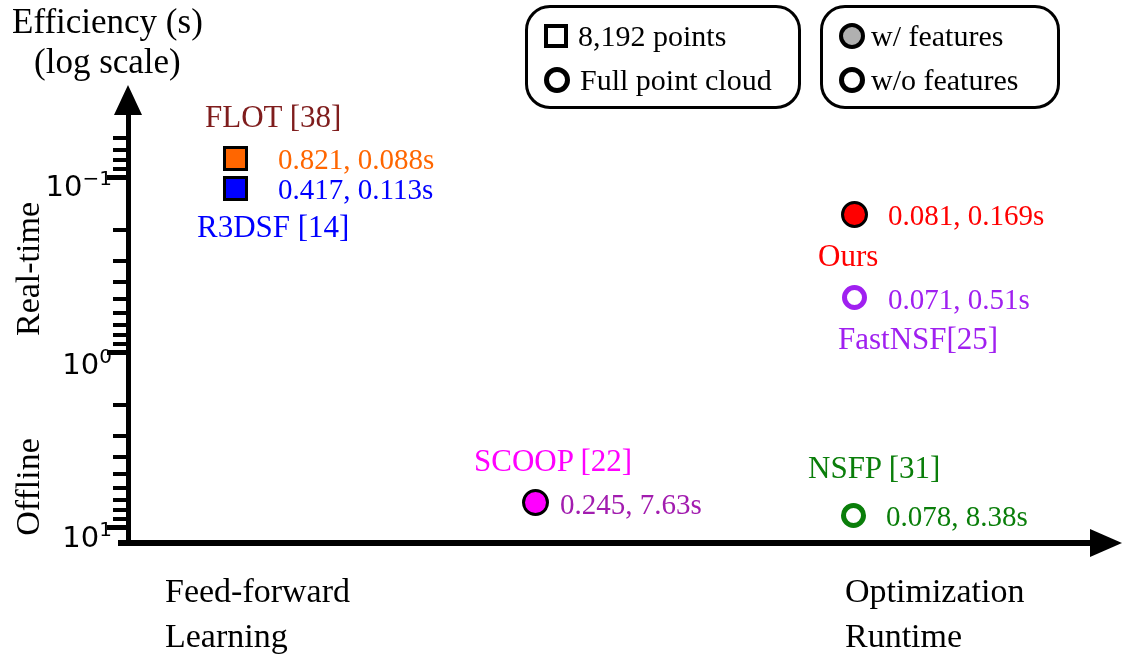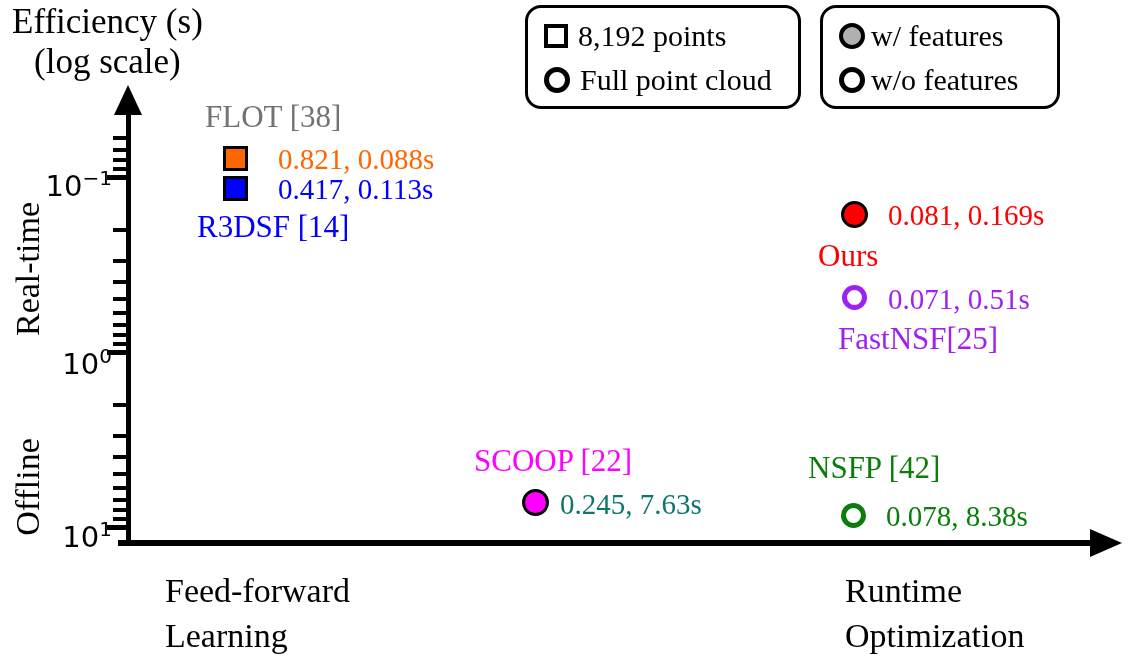--- a/index.html
+++ b/index.html
@@ -27,21 +27,21 @@
   #ytick-0{left:2px;top:336px;}
   #ytick-1{left:2px;top:509px;}
 
   
   .region-label{position:absolute;width:260px;height:42px;text-align:center;
      font-size:34px;line-height:42px;transform:rotate(-90deg);}
   #region-realtime{left:-102px;top:248px;}
   #region-offline{left:-102px;top:466px;}
 
   
-  .legend-box{position:absolute;border:3px solid #000;border-radius:16px;background:#fff;
+  .legend-box{position:absolute;border:3px solid #000;border-radius:25px;background:#fff;
      padding:6px 12px 6px 16px;box-sizing:border-box;}
   #legend-points{left:525px;top:5px;width:276px;height:104px;}
   #legend-features{left:820px;top:5px;width:240px;height:104px;}
   .legend-row{display:flex;align-items:center;height:44px;font-size:30px;white-space:nowrap;}
   .legend-icon{flex:0 0 auto;margin-right:10px;box-sizing:border-box;}
   .icon-square{width:24px;height:24px;border:4px solid #000;}
   .icon-circle{width:26px;height:26px;border:5px solid #000;border-radius:50%;}
   .icon-circle-gray{width:26px;height:26px;border:4px solid #000;border-radius:50%;}
   #legend-features .legend-icon{margin-right:6px;}
 
@@ -146,46 +146,46 @@
     <div class="legend-row">
       <span class="legend-icon icon-circle-gray" style="background: rgb(176, 176, 176);"></span>
       <span>w/ features</span>
     </div>
     <div class="legend-row">
       <span class="legend-icon icon-circle"></span>
       <span>w/o features</span>
     </div>
   </div>
 
-  <div id="flot-label" class="pt-label" style="color: #737373;">FLOT [38]</div>
+  <div id="flot-label" class="pt-label" style="color: #7f1d1d;">FLOT [38]</div>
   <div id="flot-marker" class="marker m-square" style="background: rgb(255, 102, 0);"></div>
   <div id="flot-value" class="pt-value" style="color: rgb(255, 102, 0);">0.821, 0.088s</div>
 
   <div id="r3dsf-marker" class="marker m-square" style="background: rgb(0, 0, 255);"></div>
   <div id="r3dsf-value" class="pt-value" style="color: rgb(0, 0, 255);">0.417, 0.113s</div>
   <div id="r3dsf-label" class="pt-label" style="color: rgb(0, 0, 255);">R3DSF [14]</div>
 
   <div id="ours-marker" class="marker m-circle-filled" style="background: rgb(255, 0, 0);"></div>
   <div id="ours-value" class="pt-value" style="color: rgb(255, 0, 0);">0.081, 0.169s</div>
   <div id="ours-label" class="pt-label" style="color: rgb(255, 0, 0);">Ours</div>
 
   <div id="fastnsf-marker" class="marker m-circle-open" style="border-color: rgb(160, 32, 240);"></div>
   <div id="fastnsf-value" class="pt-value" style="color: rgb(160, 32, 240);">0.071, 0.51s</div>
   <div id="fastnsf-label" class="pt-label" style="color: rgb(160, 32, 240); margin-left: 32px;">FastNSF[25]</div>
 
   <div id="scoop-label" class="pt-label" style="color: rgb(255, 0, 255);">SCOOP [22]</div>
   <div id="scoop-marker" class="marker m-circle-filled" style="background: rgb(255, 0, 255);"></div>
-  <div id="scoop-value" class="pt-value" style="color: #0f766e;">0.245, 7.63s</div>
+  <div id="scoop-value" class="pt-value" style="color: #a21caf;">0.245, 7.63s</div>
 
-  <div id="nsfp-label" class="pt-label" style="color: rgb(10, 126, 10);">NSFP [42]</div>
+  <div id="nsfp-label" class="pt-label" style="color: rgb(10, 126, 10);">NSFP [31]</div>
   <div id="nsfp-marker" class="marker m-circle-open" style="border-color: rgb(10, 126, 10);"></div>
   <div id="nsfp-value" class="pt-value" style="color: rgb(10, 126, 10);">0.078, 8.38s</div>
 
   <div id="xlabel-left" class="xgroup-label">
     <div>Feed-forward</div>
     <div>Learning</div>
   </div>
   <div id="xlabel-right" class="xgroup-label">
+    <div>Optimization</div>
     <div>Runtime</div>
-    <div>Optimization</div>
   </div>
 
 </div>
 
 </body></html>

